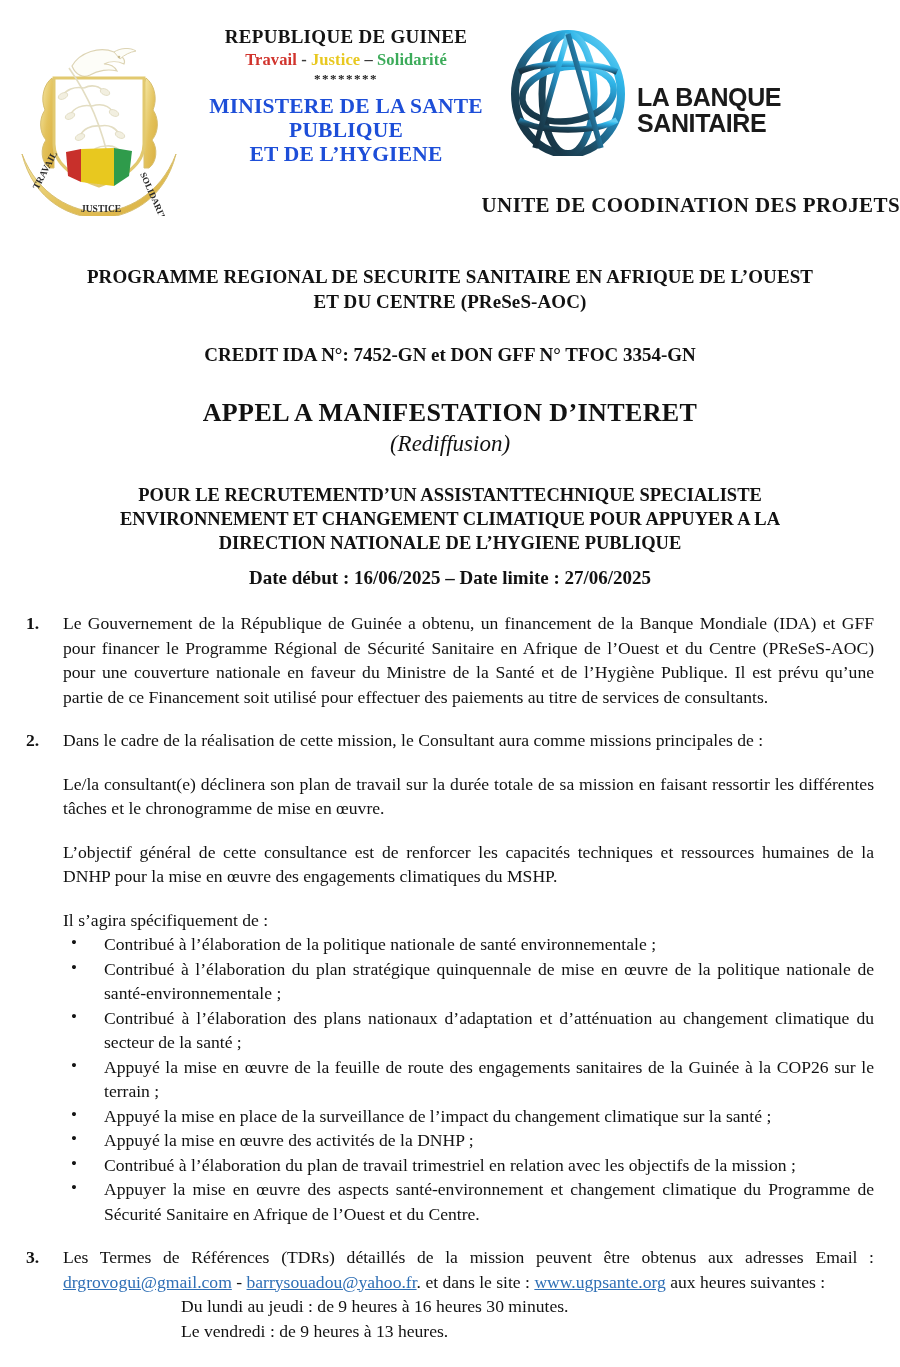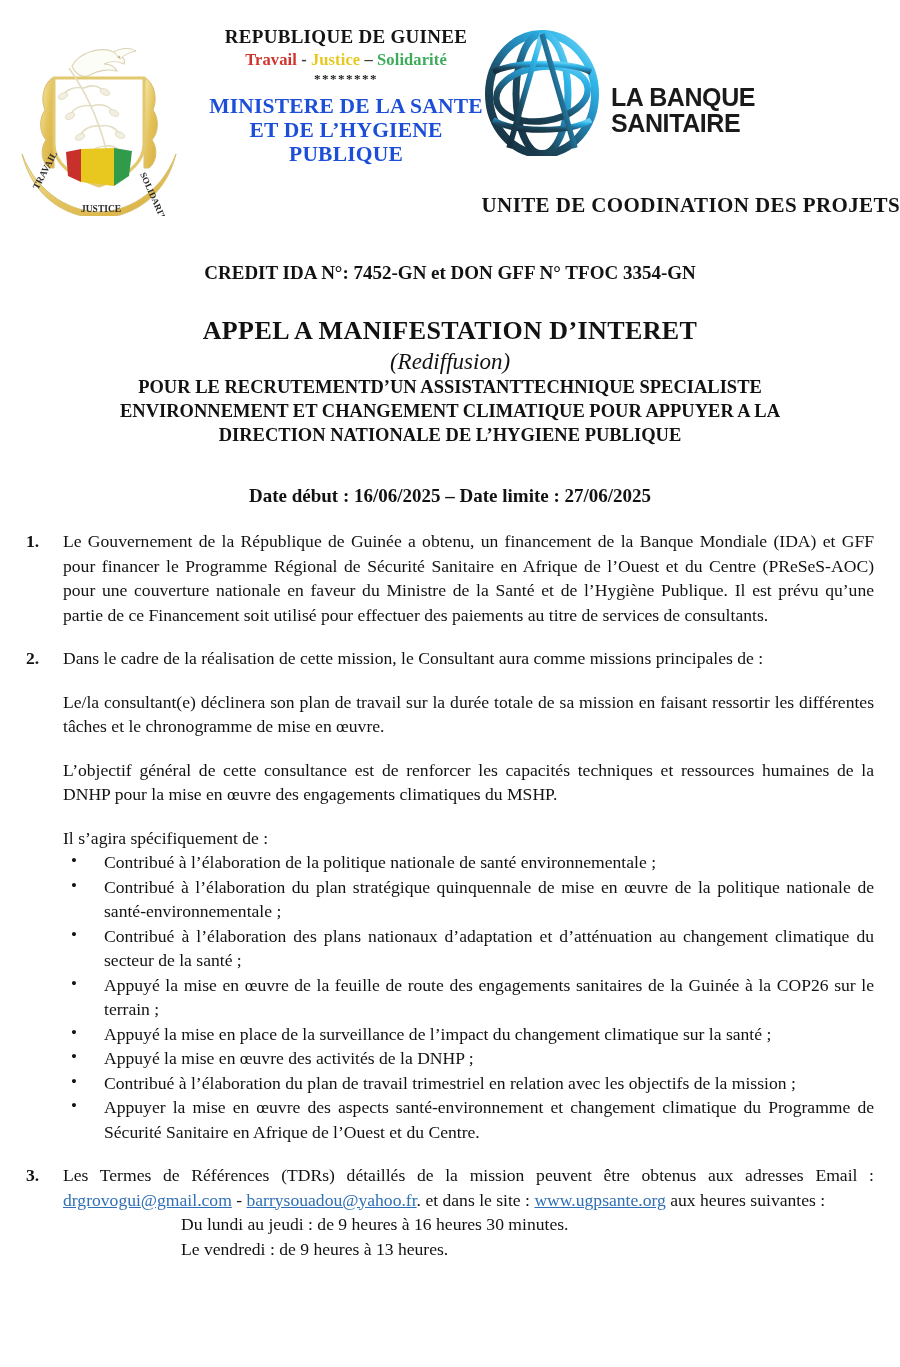--- a/index.html
+++ b/index.html
@@ -23,21 +23,21 @@
   }
   .emblem {
     position: absolute;
     left: 14px;
     top: 26px;
     width: 170px;
     height: 190px;
   }
   .wb-logo {
     position: absolute;
-    left: 479px;
+    left: 505px;
     top: 28px;
     width: 280px;
     height: 128px;
   }
   .wb-globe {
     position: absolute;
     left: 0;
     top: 0;
     width: 130px;
     height: 128px;
@@ -132,26 +132,27 @@
   .t-rediff {
     font-weight: normal;
     font-style: italic;
     font-size: 23px;
     margin-top: 3px;
   }
   .t-object {
     font-weight: bold;
     font-size: 18.5px;
     line-height: 24px;
+    margin-top: 26px;
     padding: 0 22px;
   }
   .t-dates {
     font-weight: bold;
     font-size: 19px;
-    margin-top: 38px;
+    margin-top: 12px;
   }
 
   
   .body-wrap {
     margin-top: 22px;
     padding: 0 26px 0 26px;
     font-size: 17.6px;
     line-height: 24.5px;
   }
   .num-item {
@@ -277,22 +278,22 @@
     <div class="hdr-motto">
       <span class="m-travail">Travail</span>
       <span class="m-sep">-</span>
       <span class="m-justice">Justice</span>
       <span class="m-sep">–</span>
       <span class="m-solid">Solidarité</span>
     </div>
     <div class="hdr-stars">********</div>
     <div class="hdr-ministry">
       <div>MINISTERE DE LA SANTE</div>
+      <div>PUBLIQUE</div>
       <div>ET DE L’HYGIENE</div>
-      <div>PUBLIQUE</div>
     </div>
   </div>
 
   <div class="wb-logo">
     <svg class="wb-globe" viewBox="0 0 130 128" xmlns="http://www.w3.org/2000/svg">
       <defs>
         <linearGradient id="wbg" x1="0.08" y1="0.95" x2="0.88" y2="0.06">
           <stop offset="0%" stop-color="#16303f"></stop>
           <stop offset="35%" stop-color="#1d4a60"></stop>
           <stop offset="62%" stop-color="#2487b8"></stop>
@@ -314,20 +315,24 @@
     <div class="wb-text">
       <div>LA BANQUE</div>
       <div>SANITAIRE</div>
     </div>
   </div>
 
   <div class="hdr-unit">UNITE DE COODINATION DES PROJETS</div>
 </div>
 
 <div class="titles">
+  <div class="t-programme">
+    <div>PROGRAMME REGIONAL DE SECURITE SANITAIRE EN AFRIQUE DE L’OUEST</div>
+    <div>ET DU CENTRE (PReSeS-AOC)</div>
+  </div>
   <div class="t-credit">CREDIT IDA N°: 7452-GN et DON GFF N° TFOC 3354-GN</div>
   <div class="t-appel">APPEL A MANIFESTATION D’INTERET</div>
   <div class="t-rediff">(Rediffusion)</div>
   <div class="t-object">
     <div>POUR LE RECRUTEMENTD’UN ASSISTANTTECHNIQUE SPECIALISTE</div>
     <div>ENVIRONNEMENT ET CHANGEMENT CLIMATIQUE POUR APPUYER A LA</div>
     <div>DIRECTION NATIONALE DE L’HYGIENE PUBLIQUE</div>
   </div>
   <div class="t-dates">Date début : 16/06/2025 – Date limite : 27/06/2025</div>
 </div>

